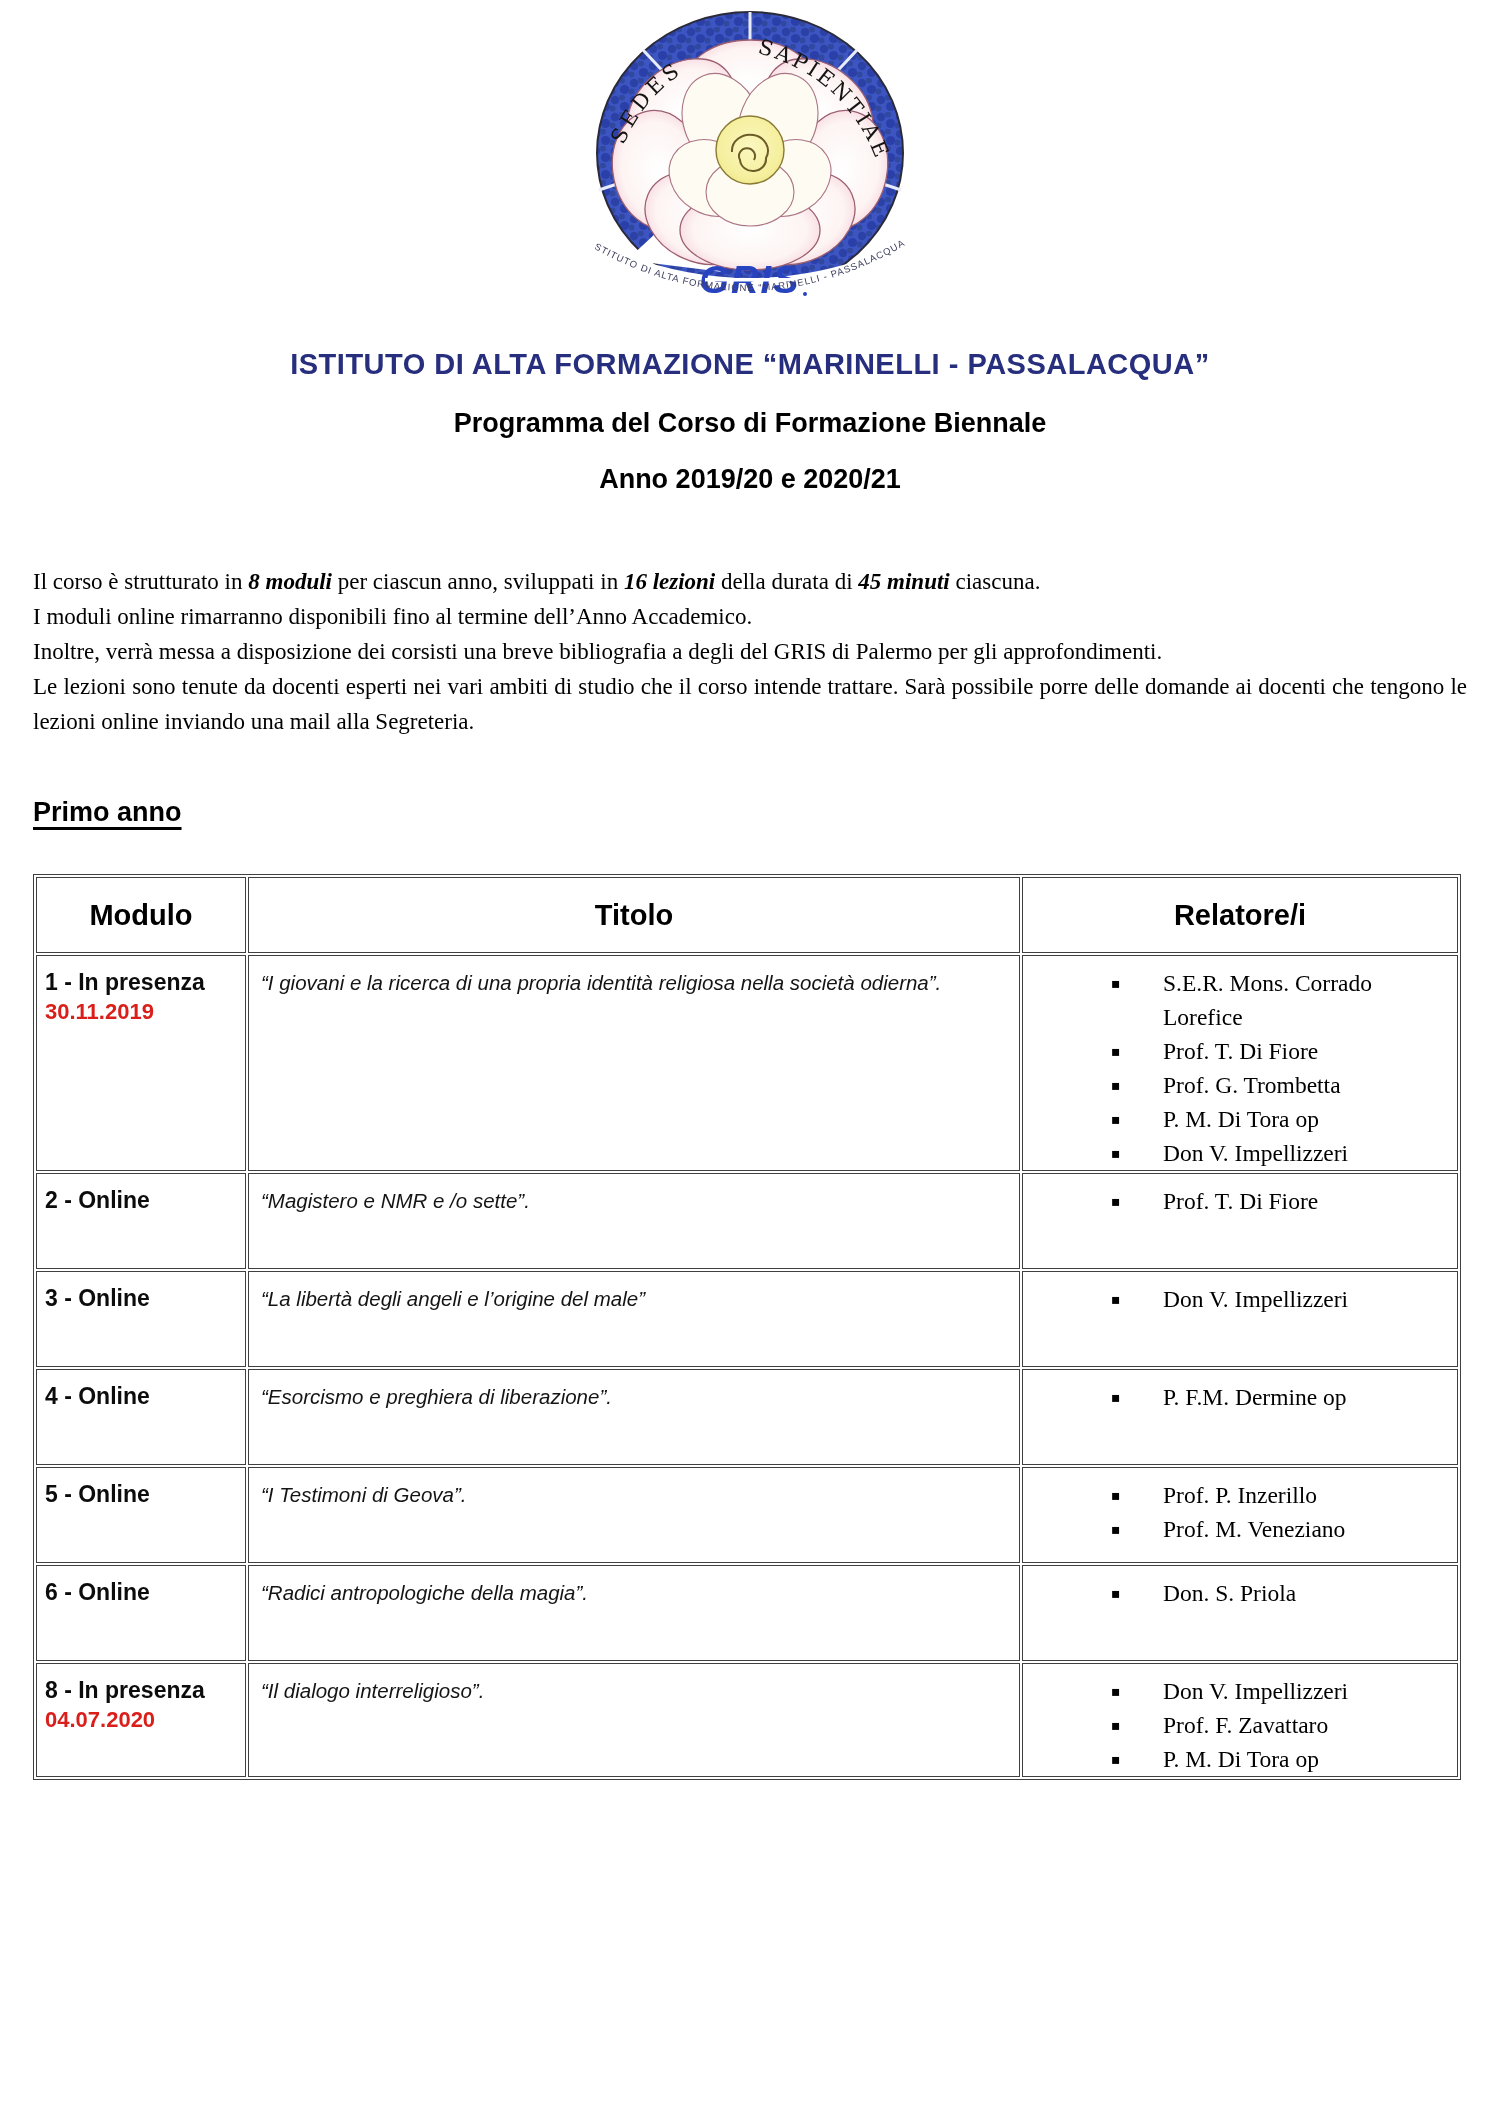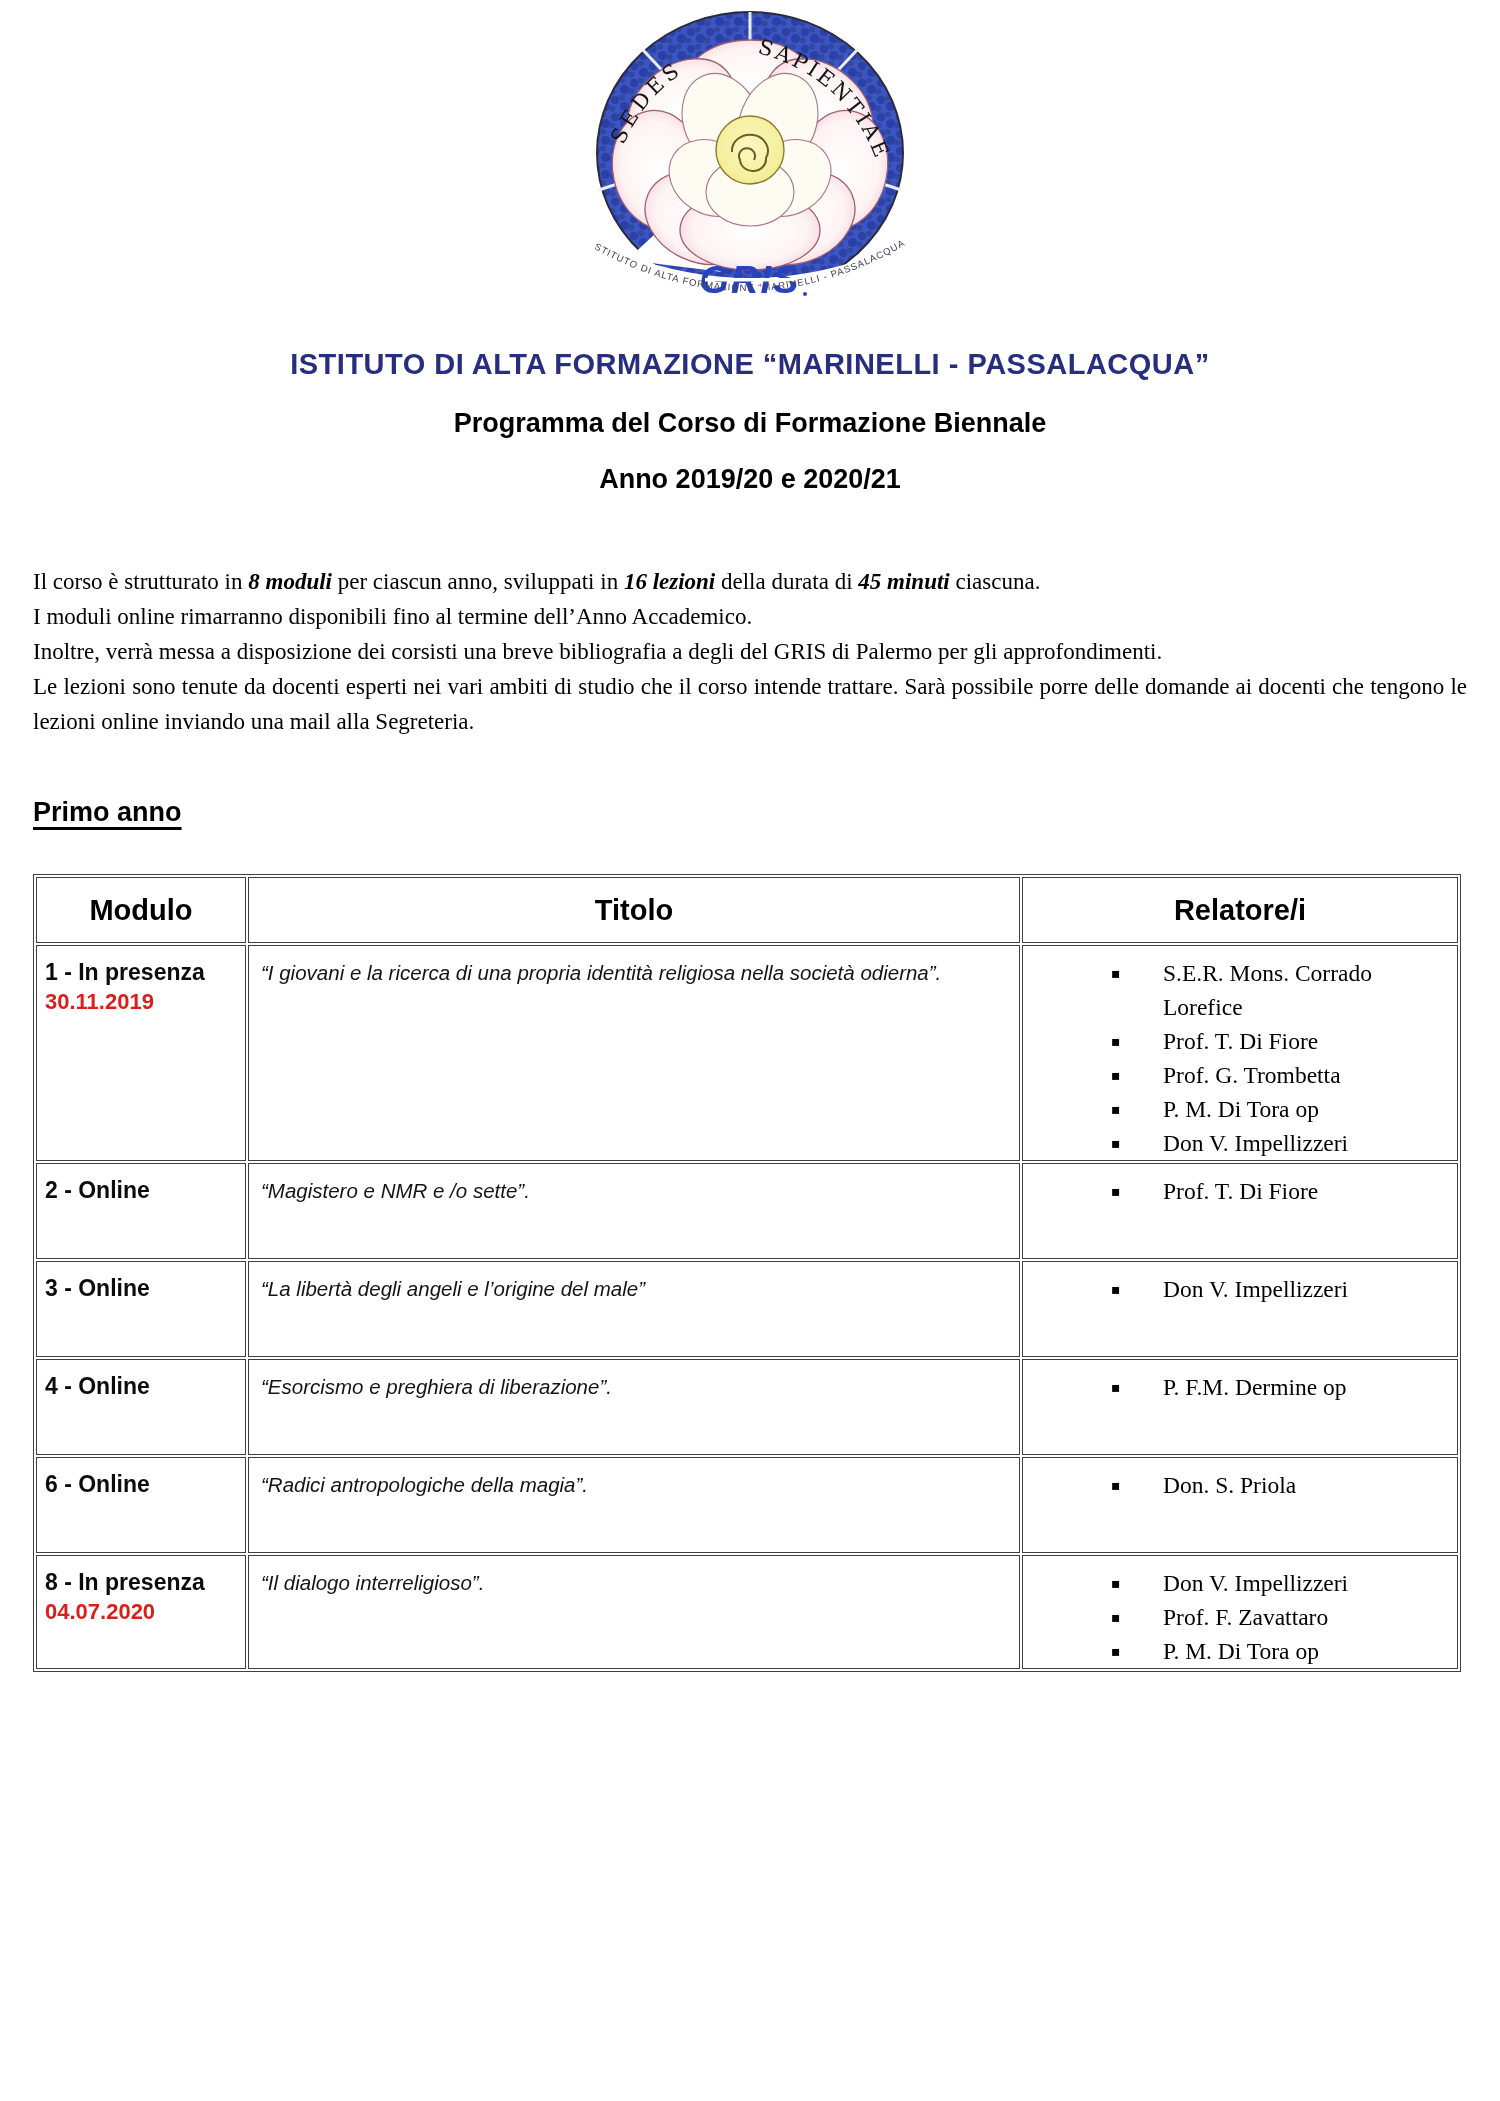--- a/index.html
+++ b/index.html
@@ -39,21 +39,21 @@
     border-collapse:separate;border-spacing:2px;
     border:1px solid #404040;background:#fff;
   }
   col.c1{width:210px;} col.c2{width:772px;} col.c3{width:436px;}
   th{
     border:1px solid #404040;font-family:"Liberation Sans", sans-serif;
     font-weight:bold;font-size:29px;text-align:center;padding:14px 0;
     vertical-align:middle;background:#fff;
   }
   td{border:1px solid #404040;vertical-align:top;background:#fff;}
-  tr.hdr{height:66px;}
+  tr.hdr{height:76px;}
   tr.r1{height:188px;} tr.rs{height:96px;} tr.r8{height:104px;}
   .c-mod{padding:12px 10px 0 8px;}
   .mod-label{
     font-family:"Liberation Sans", sans-serif;font-weight:bold;font-size:23px;
     line-height:28px;color:#0c0c0c;
   }
   .mod-date{
     font-family:"Liberation Sans", sans-serif;font-weight:bold;font-size:22px;
     line-height:28px;color:#da1f1a;text-align:left;margin-top:2px;
   }
@@ -254,20 +254,38 @@
           <ul class="rel-list">
             <li>
                 <span class="blt">▪</span>
                 <span class="rel-name">P. F.M. Dermine op</span>
               </li>
           </ul>
         </td>
       </tr>
       <tr class="rs">
         <td class="c-mod">
+          <div class="mod-label">5 - Online</div>
+        </td>
+        <td class="c-tit"><span class="tit">“I Testimoni di Geova”.</span></td>
+        <td class="c-rel">
+          <ul class="rel-list">
+            <li>
+                <span class="blt">▪</span>
+                <span class="rel-name">Prof. P. Inzerillo</span>
+              </li>
+            <li>
+                <span class="blt">▪</span>
+                <span class="rel-name">Prof. M. Veneziano</span>
+              </li>
+          </ul>
+        </td>
+      </tr>
+      <tr class="rs">
+        <td class="c-mod">
           <div class="mod-label">6 - Online</div>
         </td>
         <td class="c-tit"><span class="tit">“Radici antropologiche della magia”.</span></td>
         <td class="c-rel">
           <ul class="rel-list">
             <li>
                 <span class="blt">▪</span>
                 <span class="rel-name">Don. S. Priola</span>
               </li>
           </ul>

